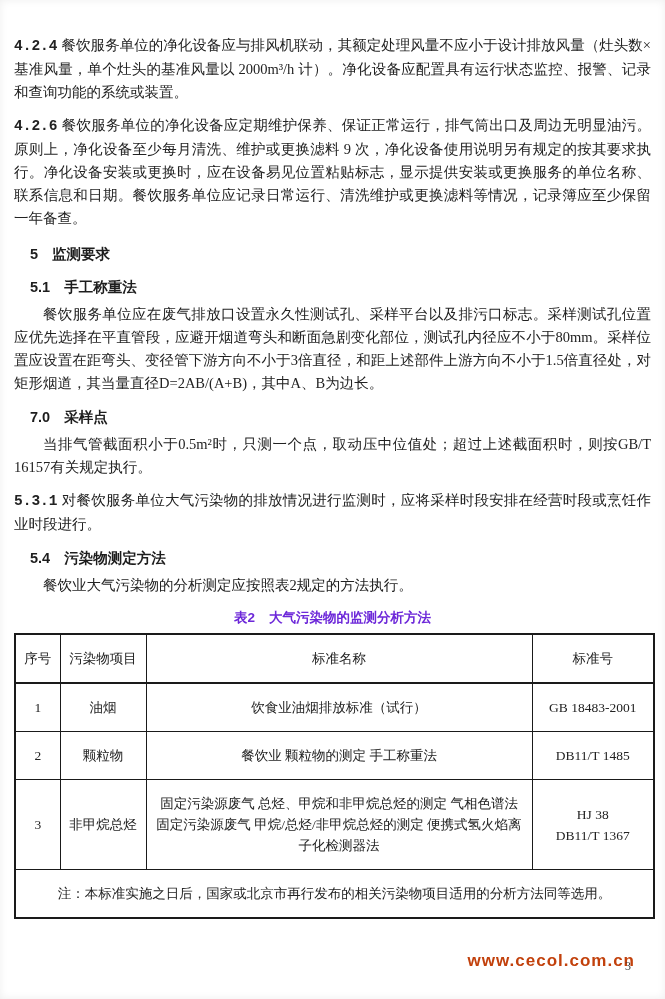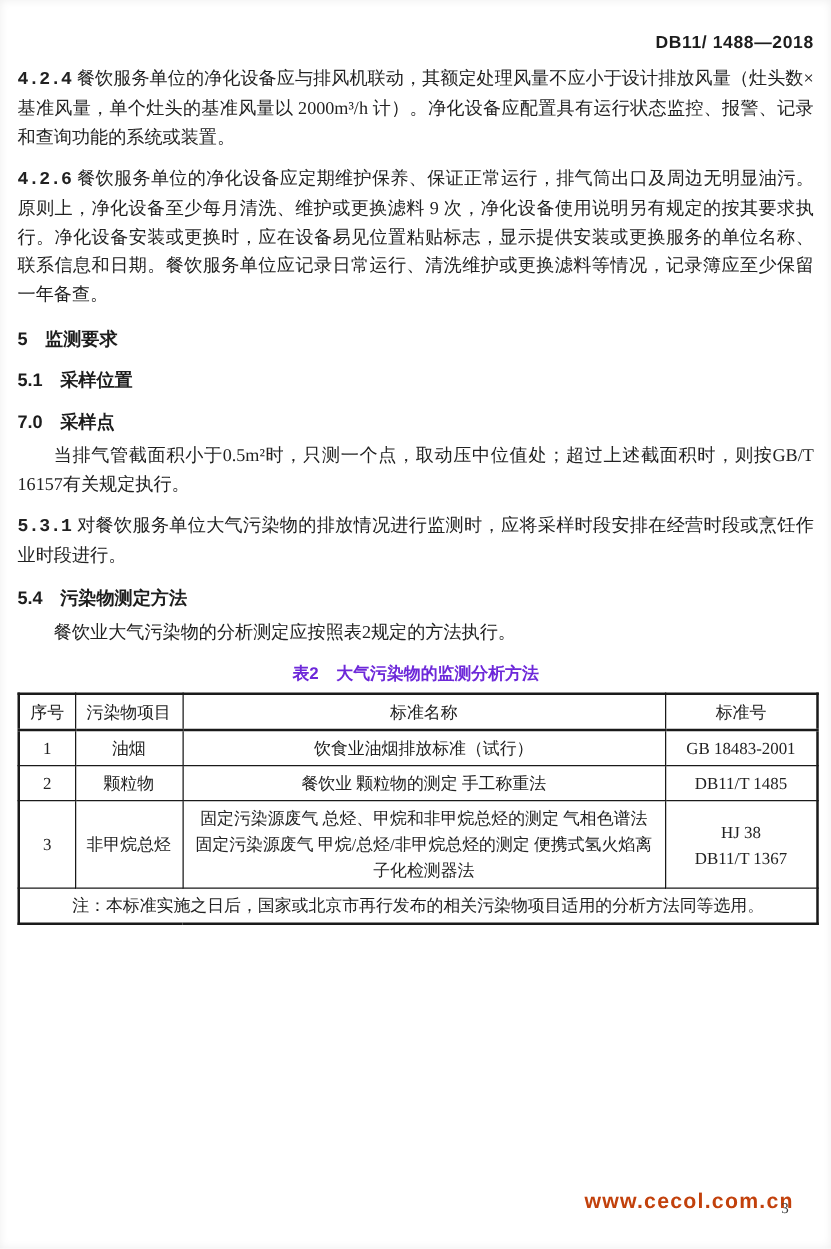--- a/index.html
+++ b/index.html
@@ -38,21 +38,21 @@
     font-family:Liberation Mono, monospace;
     font-weight:700;
     margin-right:4px;
     white-space:nowrap;
   }
   .hd{
     font-family:"Liberation Sans","DejaVu Sans",sans-serif;
     font-weight:700;
     font-size:14.5px;
     line-height:21px;
-    margin:14px 0 0 0;
+    margin:14px 0 0 16px;
     color:#1d1d1d;
   }
   .hd.sub{margin-top:12px;}
   .hd .hnum{margin-right:14px;}
   .para{
     margin:5px 0 0 0;
     font-size:14.5px;
     line-height:23px;
     text-align:justify;
   }
@@ -71,21 +71,21 @@
     border-collapse:collapse;
     table-layout:fixed;
     font-size:13.5px;
     line-height:21px;
     border:2px solid #1a1a1a;
   }
   table.t2 th, table.t2 td{
     border:1px solid #1a1a1a;
     text-align:center;
     vertical-align:middle;
-    padding:3px 4px;
+    padding:13px 4px;
     font-weight:normal;
     color:#222;
   }
   table.t2 thead th{border-bottom:2px solid #1a1a1a;}
   col.c-no{width:45px;}
   col.c-pollutant{width:86px;}
   col.c-name{width:386px;}
   col.c-std{width:122px;}
   td.note-cell{
     text-align:left;
@@ -109,30 +109,30 @@
     font-size:12px;
     color:#3a3a3a;
     z-index:2;
   }
 </style>
 </head>
 <body>
 
 <div class="page">
 
-  <div class="doc-number">DB11/ 1488—2018</div>
 
   <p class="clause"><span class="cnum">4.2.4</span><span>餐饮服务单位的净化设备应与排风机联动，其额定处理风量不应小于设计排放风量（灶头数×基准风量，单个灶头的基准风量以 2000m³/h 计）。净化设备应配置具有运行状态监控、报警、记录和查询功能的系统或装置。</span></p>
 
 
   <p class="clause"><span class="cnum">4.2.6</span><span>餐饮服务单位的净化设备应定期维护保养、保证正常运行，排气筒出口及周边无明显油污。原则上，净化设备至少每月清洗、维护或更换滤料 9 次，净化设备使用说明另有规定的按其要求执行。净化设备安装或更换时，应在设备易见位置粘贴标志，显示提供安装或更换服务的单位名称、联系信息和日期。餐饮服务单位应记录日常运行、清洗维护或更换滤料等情况，记录簿应至少保留一年备查。</span></p>
 
   <h3 class="hd"><span class="hnum">5</span><span>监测要求</span></h3>
 
-  <h4 class="hd sub"><span class="hnum">5.1</span><span>采样位置</span></h4>
+  <h4 class="hd sub"><span class="hnum">5.1</span><span>手工称重法</span></h4>
+  <p class="para indent">餐饮服务单位应在废气排放口设置永久性测试孔、采样平台以及排污口标志。采样测试孔位置应优先选择在平直管段，应避开烟道弯头和断面急剧变化部位，测试孔内径应不小于80mm。采样位置应设置在距弯头、变径管下游方向不小于3倍直径，和距上述部件上游方向不小于1.5倍直径处，对矩形烟道，其当量直径D=2AB/(A+B)，其中A、B为边长。</p>
 
   <h4 class="hd sub"><span class="hnum">7.0</span><span>采样点</span></h4>
   <p class="para indent">当排气管截面积小于0.5m²时，只测一个点，取动压中位值处；超过上述截面积时，则按GB/T 16157有关规定执行。</p>
 
 
   <p class="clause"><span class="cnum">5.3.1</span><span>对餐饮服务单位大气污染物的排放情况进行监测时，应将采样时段安排在经营时段或烹饪作业时段进行。</span></p>
 
 
   <h4 class="hd sub"><span class="hnum">5.4</span><span>污染物测定方法</span></h4>
   <p class="para indent">餐饮业大气污染物的分析测定应按照表2规定的方法执行。</p>

